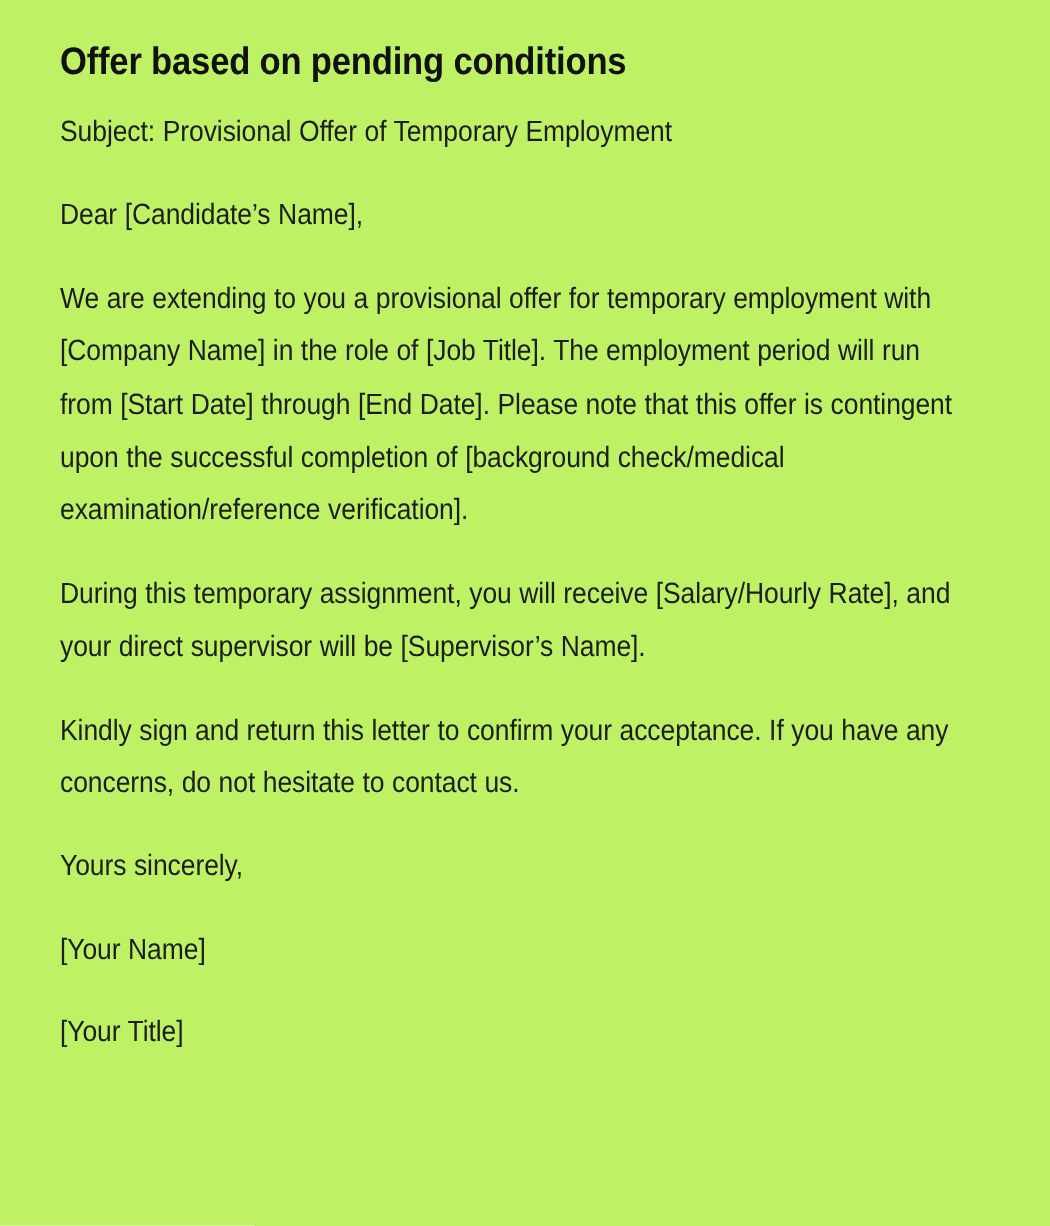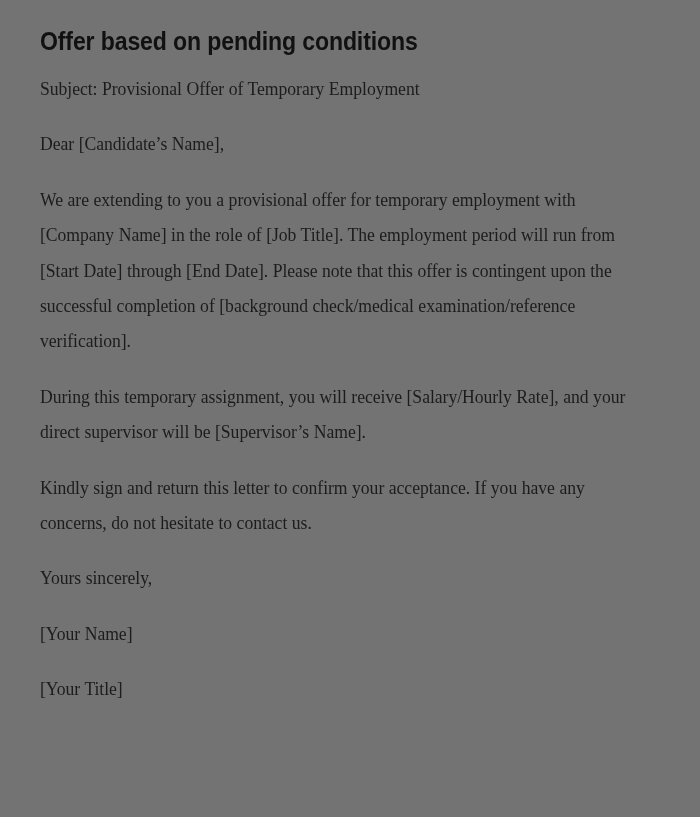--- a/index.html
+++ b/index.html
@@ -15,39 +15,38 @@
     font-family: "Liberation Sans", sans-serif;
     color: #1c1c1c;
     -webkit-font-smoothing: antialiased;
   }
 
   .page {
     box-sizing: border-box;
     width: 700px;
     height: 817px;
     padding: 24px 36px 0 40px;
-    background: #737373;
+    background: #bef264;
   }
 
   .doc-title {
     margin: 0;
     padding: 0;
     font-size: 25.5px;
     line-height: 34px;
     font-weight: 700;
     letter-spacing: -0.15px;
     color: #111111;
     transform: scaleX(0.905);
     transform-origin: left center;
     white-space: nowrap;
   }
 
   .body-block {
     margin-top: 13px;
-    font-family: Liberation Serif, serif;
   }
 
   .para {
     margin: 0 0 20px 0;
     font-size: 19.5px;
     line-height: 35.4px;
     font-weight: 400;
     letter-spacing: -0.05px;
     color: #1c1c1c;
     width: 663px;           

